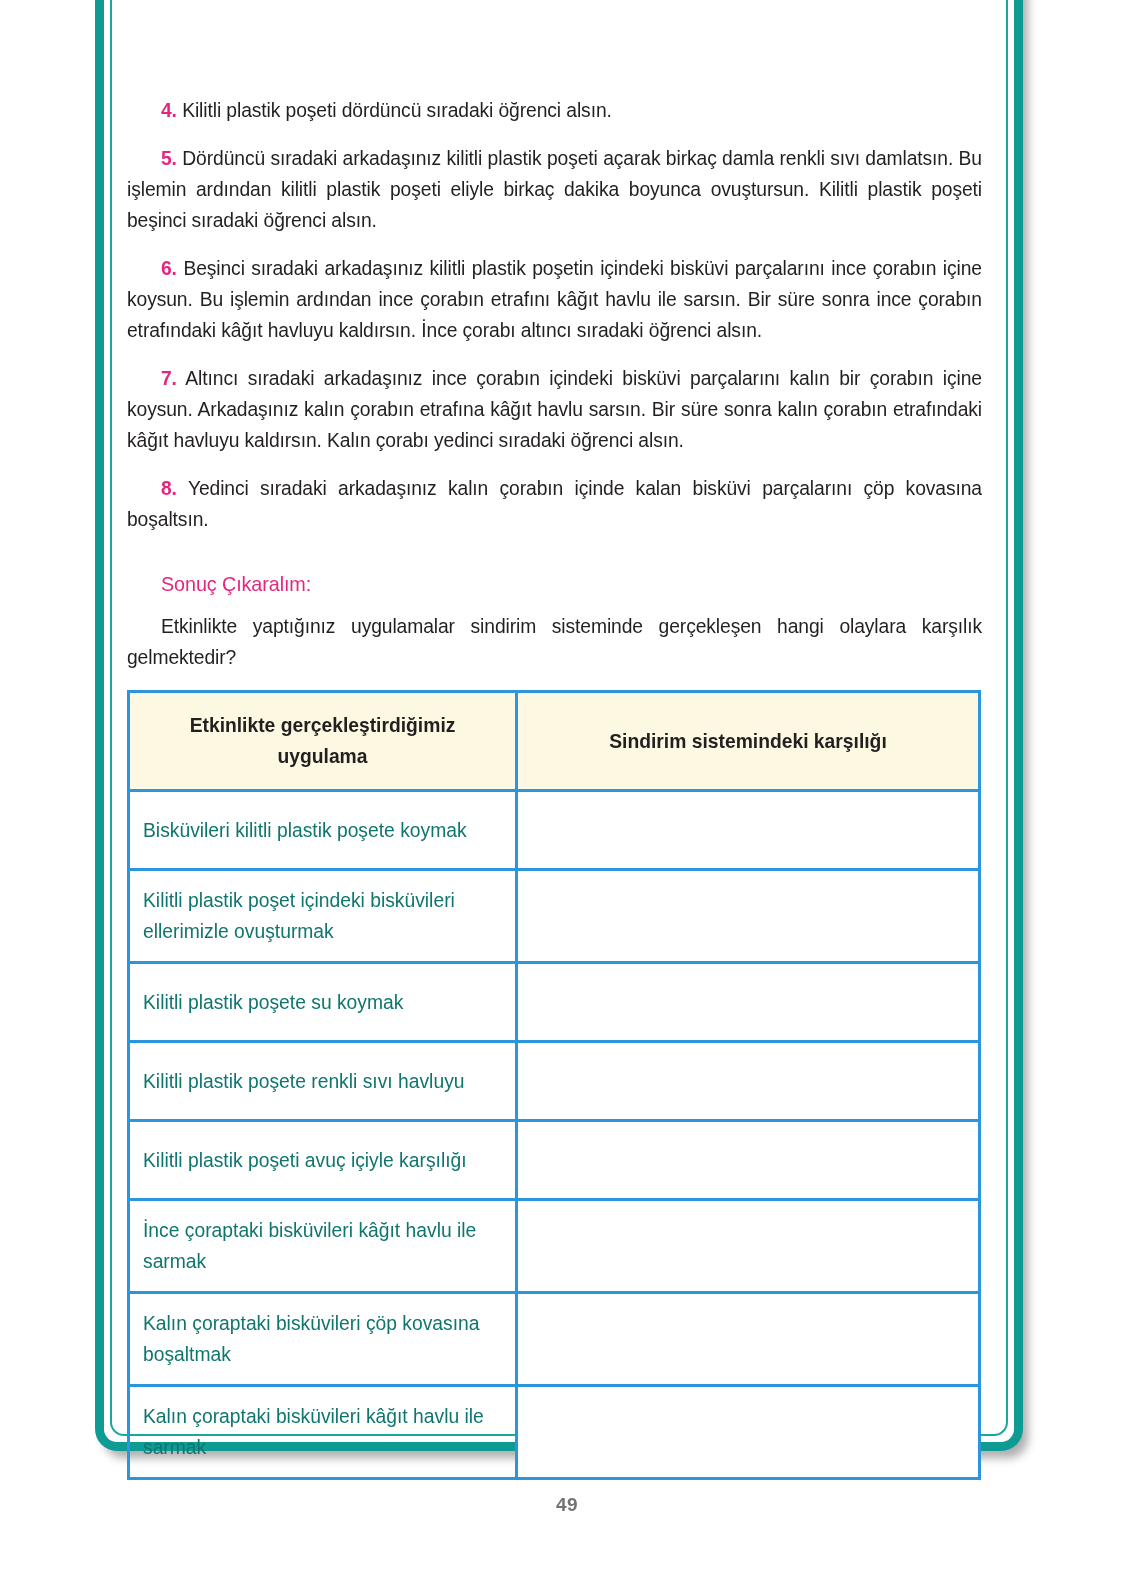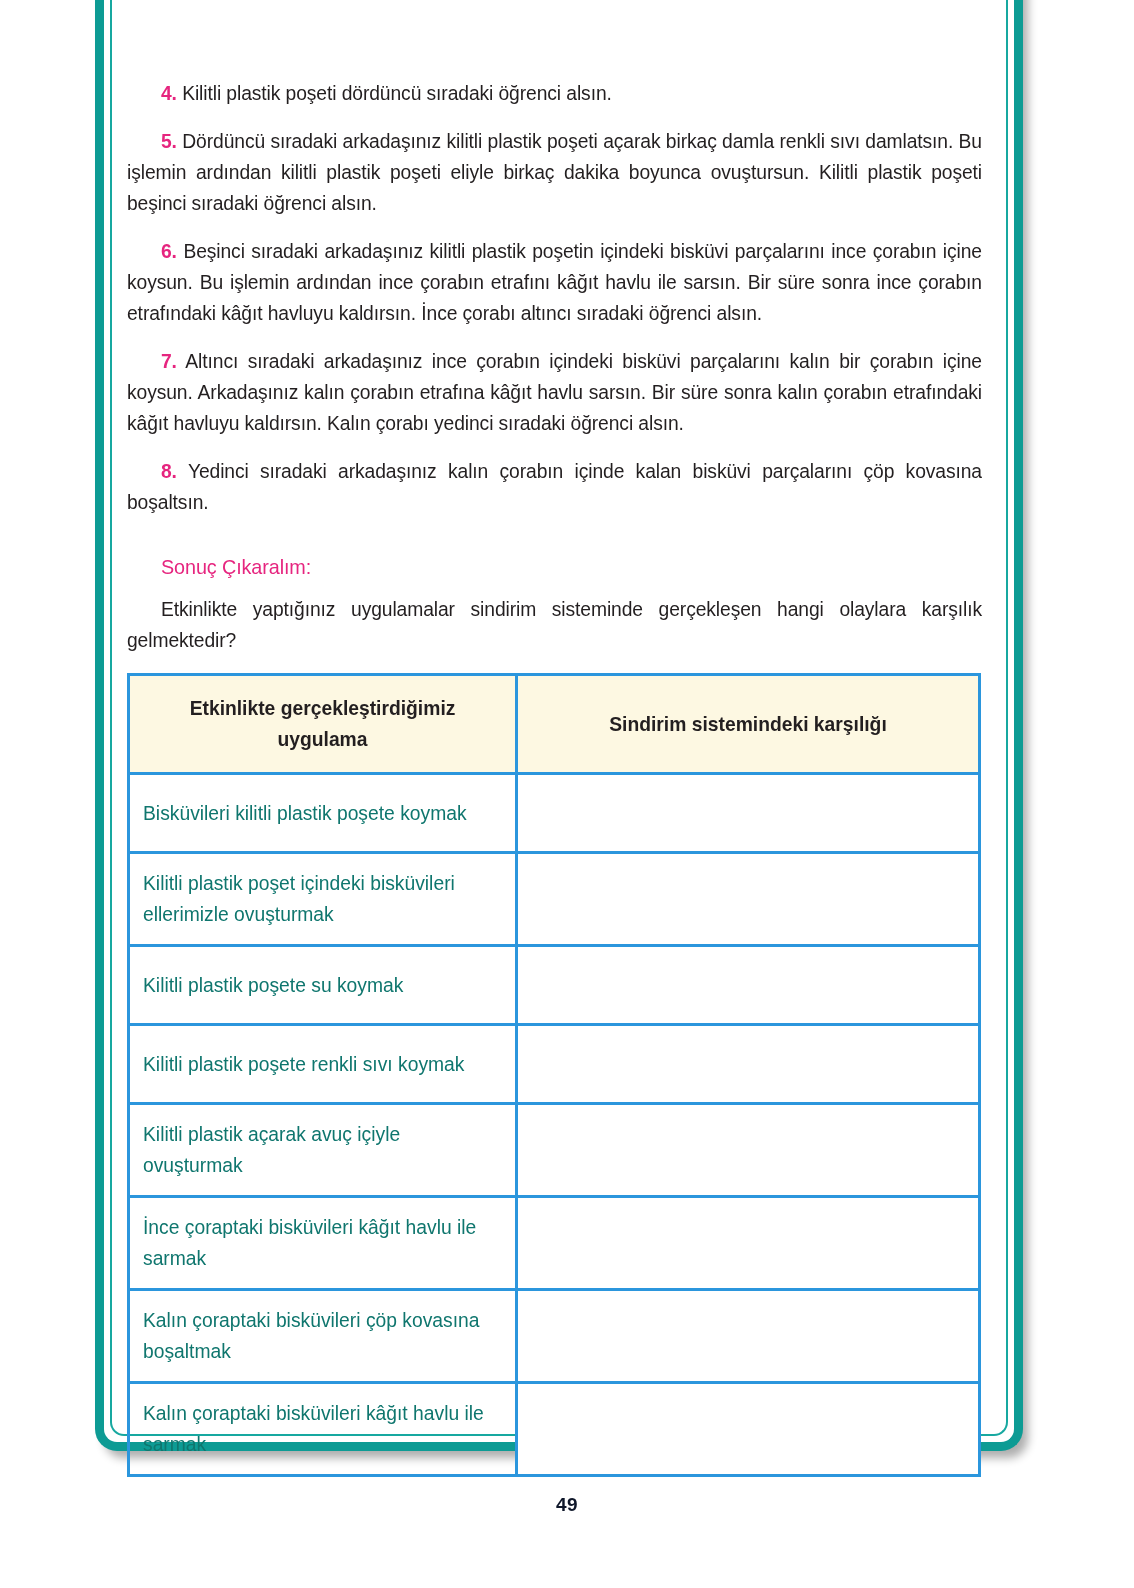--- a/index.html
+++ b/index.html
@@ -39,21 +39,21 @@
     border-top: none;
     border-radius: 0 0 14px 14px;
     box-sizing: border-box;
     pointer-events: none;
   }
 
   
   #content {
     position: absolute;
     left: 127px;
-    top: 78px;
+    top: 95px;
     width: 855px;
   }
 
   p.body-par {
     margin: 0 0 17px 0;
     font-size: 19.3px;
     line-height: 31px;
     color: #231f20;
     text-align: justify;
     text-indent: 34px;
@@ -114,21 +114,21 @@
 
   
   #page-number {
     position: absolute;
     left: 0;
     right: 0;
     top: 1494px;
     text-align: center;
     font-size: 19px;
     font-weight: bold;
-    color: #0f172a;
+    color: #737373;
     letter-spacing: 0.5px;
   }
 </style>
 </head>
 <body>
 
 <div id="page-frame">
   <div id="page-frame-inner"></div>
 </div>
 
@@ -166,25 +166,25 @@
       </tr>
       <tr>
         <td class="app-cell">Kilitli plastik poşet içindeki bisküvileri ellerimizle ovuşturmak</td>
         <td class="ans-cell"></td>
       </tr>
       <tr>
         <td class="app-cell">Kilitli plastik poşete su koymak</td>
         <td class="ans-cell"></td>
       </tr>
       <tr>
-        <td class="app-cell">Kilitli plastik poşete renkli sıvı koymak</td>
-        <td class="ans-cell"></td>
-      </tr>
-      <tr>
-        <td class="app-cell">Kilitli plastik açarak avuç içiyle ovuşturmak</td>
+        <td class="app-cell">Kilitli plastik poşete renkli sıvı havluyu</td>
+        <td class="ans-cell"></td>
+      </tr>
+      <tr>
+        <td class="app-cell">Kilitli plastik poşeti avuç içiyle karşılığı</td>
         <td class="ans-cell"></td>
       </tr>
       <tr>
         <td class="app-cell">İnce çoraptaki bisküvileri kâğıt havlu ile sarmak</td>
         <td class="ans-cell"></td>
       </tr>
       <tr>
         <td class="app-cell">Kalın çoraptaki bisküvileri çöp kovasına boşaltmak</td>
         <td class="ans-cell"></td>
       </tr>

